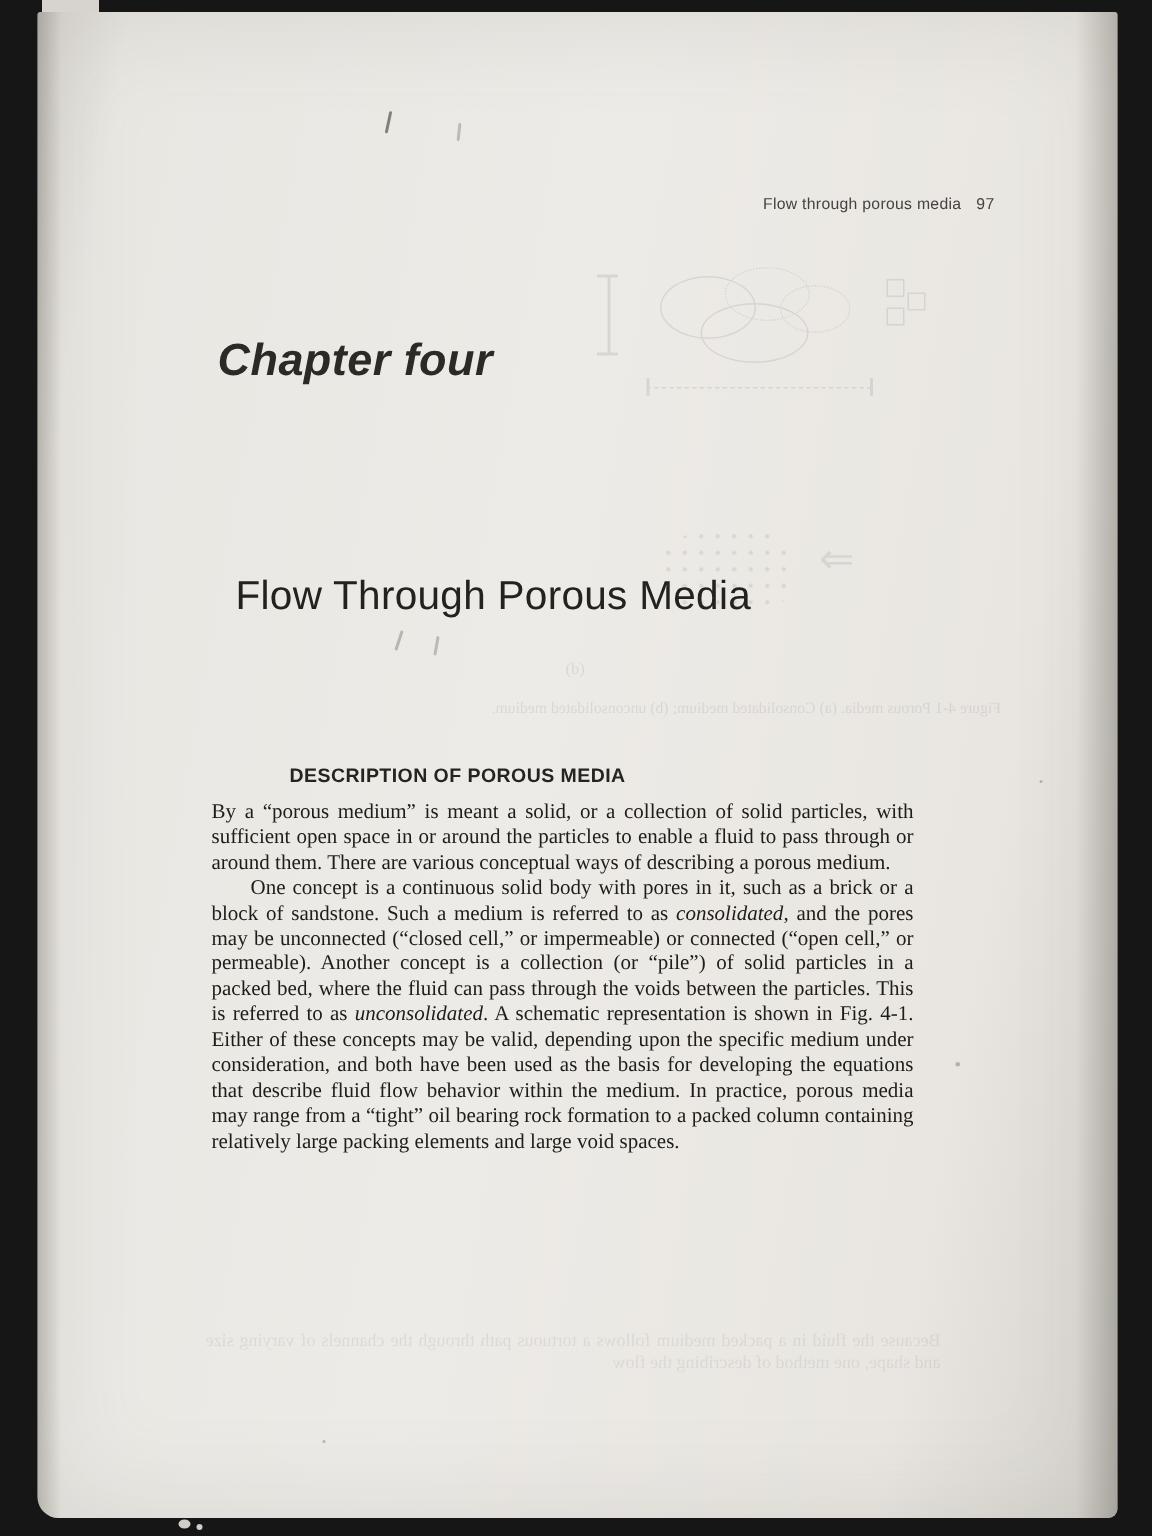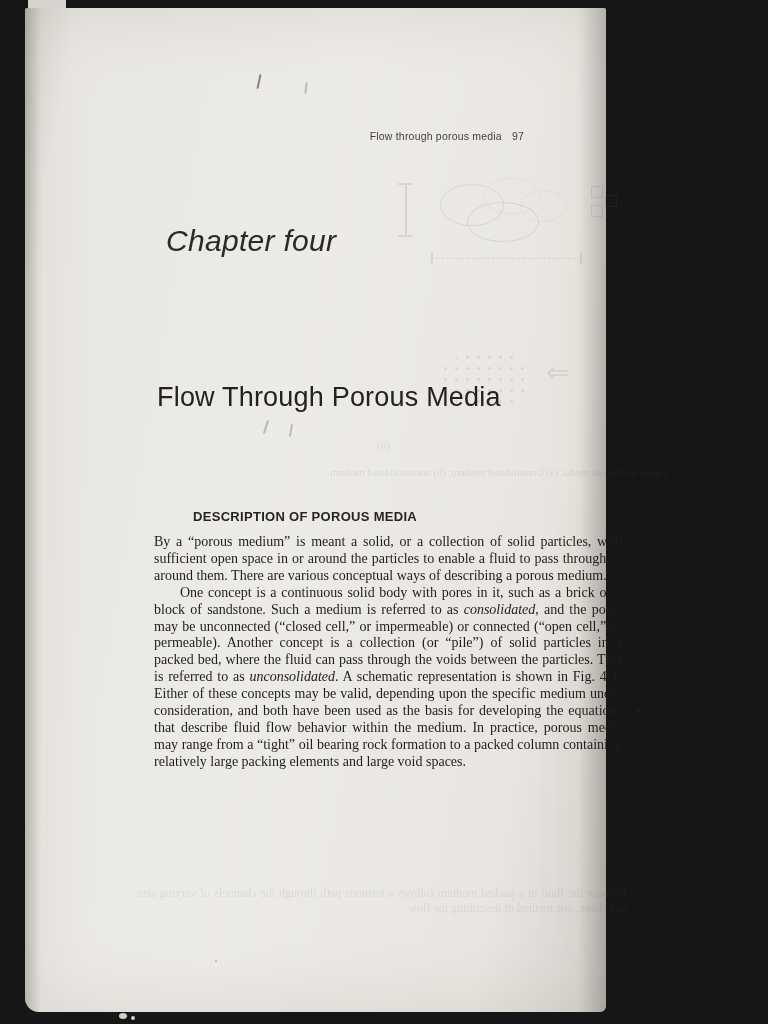--- a/index.html
+++ b/index.html
@@ -3,21 +3,21 @@
 <meta charset="utf-8">
 <style>
   html,body{margin:0;padding:0;}
   body{
     width:768px;height:1024px;position:relative;overflow:hidden;
     background:#161616;
     font-family:"Liberation Serif",serif;
   }
   
   .page{
-    position:absolute;left:25px;top:8px;width:581px;height:1004px;
+    position:absolute;left:25px;top:8px;width:720px;height:1004px;
     background:linear-gradient(100deg,#d8d5d0 0%,#e9e7e2 7%,#edebe7 45%,#e9e6e1 82%,#d5d2cd 100%);
     border-radius:2px 2px 6px 14px;
     box-shadow:inset 0 0 70px rgba(120,112,100,.16);
   }
   .page::before{ 
     content:"";position:absolute;right:0;top:0;bottom:0;width:28px;
     background:linear-gradient(to left,rgba(85,80,74,.30),rgba(85,80,74,0));
     border-radius:0 2px 6px 0;pointer-events:none;
   }
   .page::after{ 
@@ -25,36 +25,36 @@
     background:linear-gradient(to right,rgba(70,65,58,.25),rgba(70,65,58,0));
     border-radius:2px 0 0 14px;pointer-events:none;
   }
   
   .hdr{
     position:absolute;right:82px;top:122px;
     font-family:"Liberation Sans",sans-serif;font-size:10.5px;color:#44423f;letter-spacing:.2px;
   }
   .hdr .pn{margin-left:10px;}
   .chapter{
-    position:absolute;left:141px;top:216px;
-    font-family:"Liberation Sans",sans-serif;font-style:italic;font-weight:normal;
+    position:absolute;left:120px;top:216px;
+    font-family:"Liberation Sans",sans-serif;font-style:italic;font-weight:bold;
     font-size:30px;color:#2b2a27;letter-spacing:.3px;
   }
   .title{
     position:absolute;left:132px;top:374px;
     font-family:"Liberation Sans",sans-serif;font-size:27px;font-weight:400;
     color:#24221f;letter-spacing:.2px;
   }
   .sect{
     position:absolute;left:168px;top:501px;
     font-family:"Liberation Sans",sans-serif;font-weight:bold;font-size:13px;
     color:#26241f;letter-spacing:.3px;
   }
   .body-col{
-    position:absolute;left:129px;top:526px;width:468px;
+    position:absolute;left:116px;top:526px;width:468px;
     font-family:"Liberation Serif",serif;font-size:14px;line-height:16.9px;
     color:#1f1d19;text-align:justify;
   }
   .body-para{margin:0;}
   .body-para.indent{text-indent:26px;}
   .em{font-style:italic;}
   
   .bleed{
     position:absolute;color:#565c63;opacity:.13;filter:blur(.4px);
     font-family:"Liberation Serif",serif;pointer-events:none;

